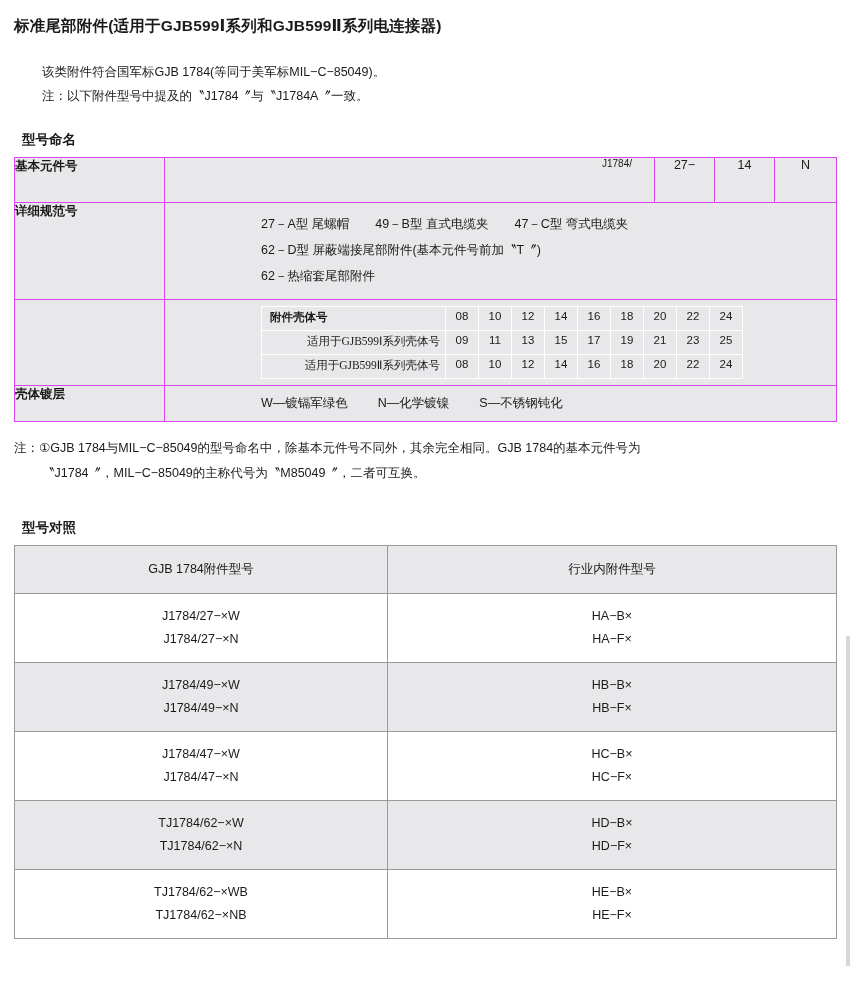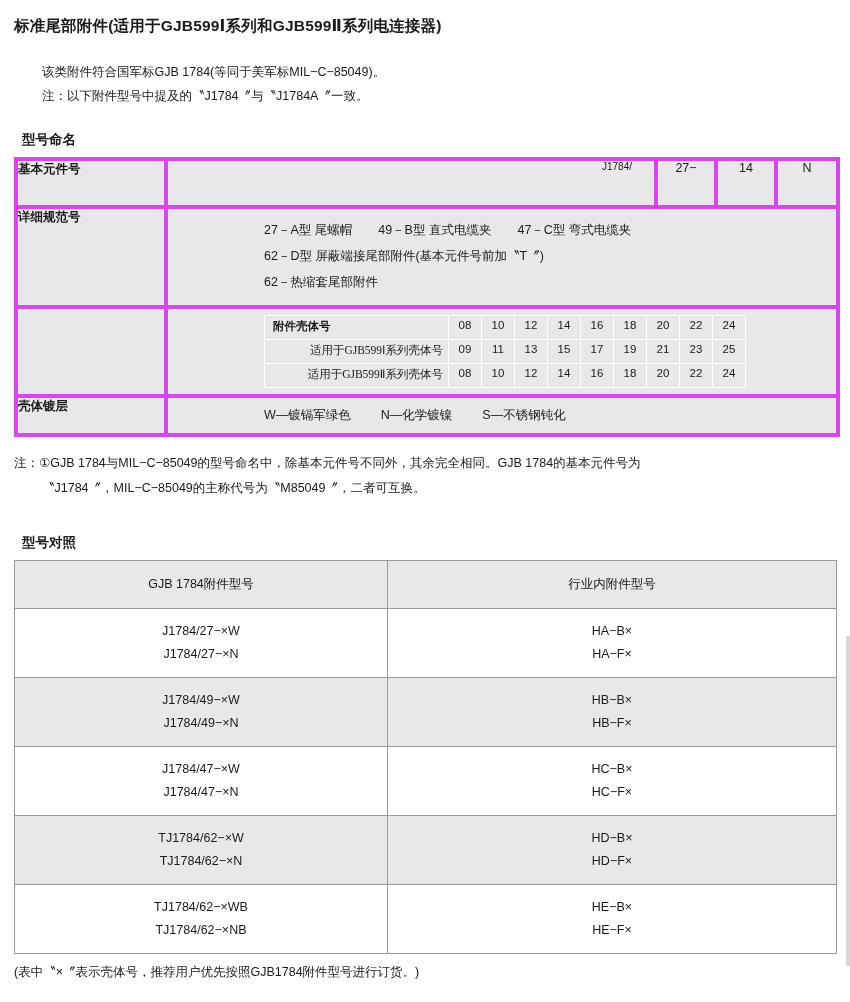--- a/index.html
+++ b/index.html
@@ -40,21 +40,21 @@
   }
 
   
   .desig {
     border-collapse: collapse;
     width: 822px;
     table-layout: fixed;
     background: #e8e8ea;
   }
   .desig td {
-    border: 4px solid #d946ef;
+    border: 1px solid #d946ef;
     vertical-align: top;
     padding: 0;
   }
   .lbl {
     font-weight: bold;
     font-size: 12.5px;
     padding: 10px 6px 10px 6px;
     white-space: nowrap;
   }
   .row-basic td { height: 44px; }
@@ -334,16 +334,15 @@
           <div>TJ1784/62−×NB</div>
         </td>
         <td class="cell">
           <div>HE−B×</div>
           <div>HE−F×</div>
         </td>
       </tr>
     </tbody>
   </table>
 
-  <div class="footnote">(表中〝×〞表示壳体号，推荐用户优先按照GJB1784附件型号进行订货。)</div>
 </div>
 
 <div class="rightbar"></div>
 
 </body></html>

